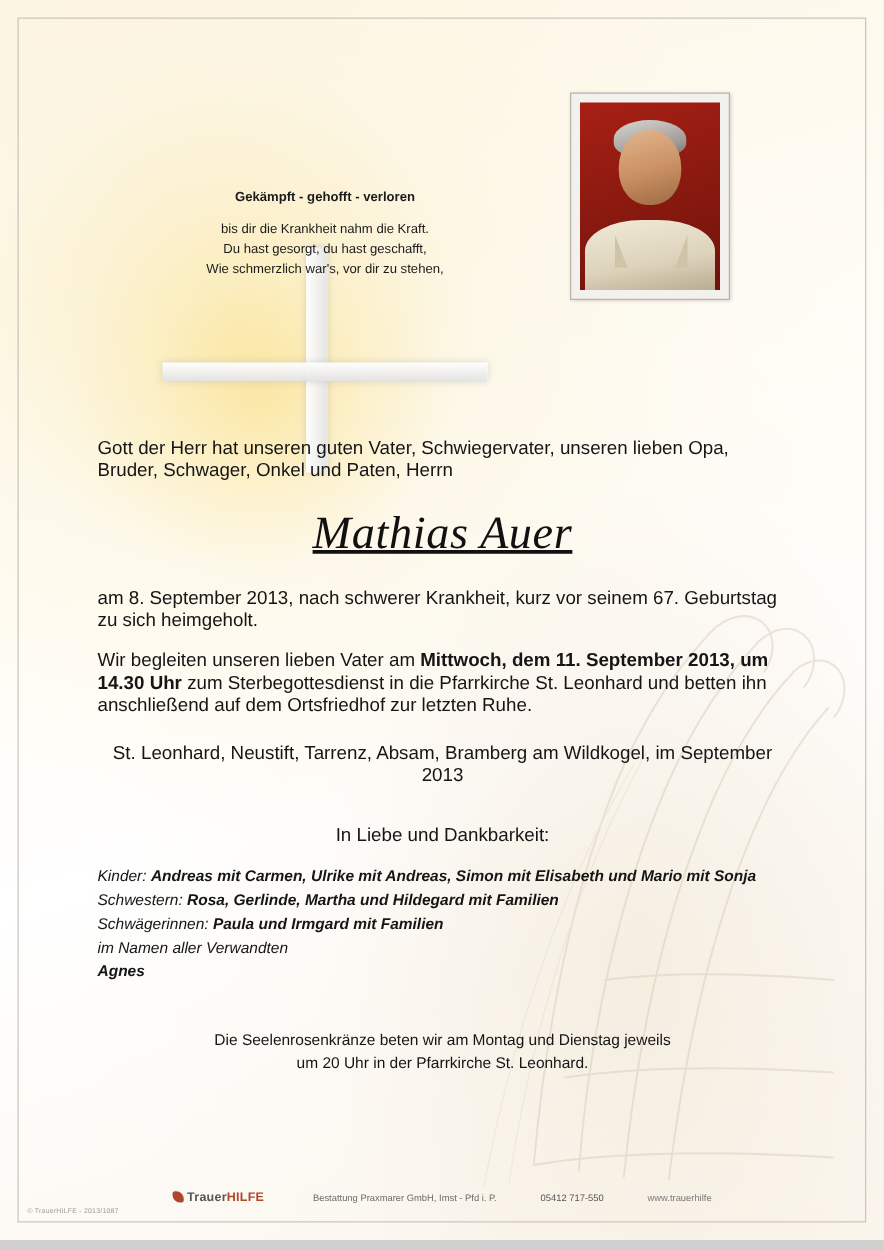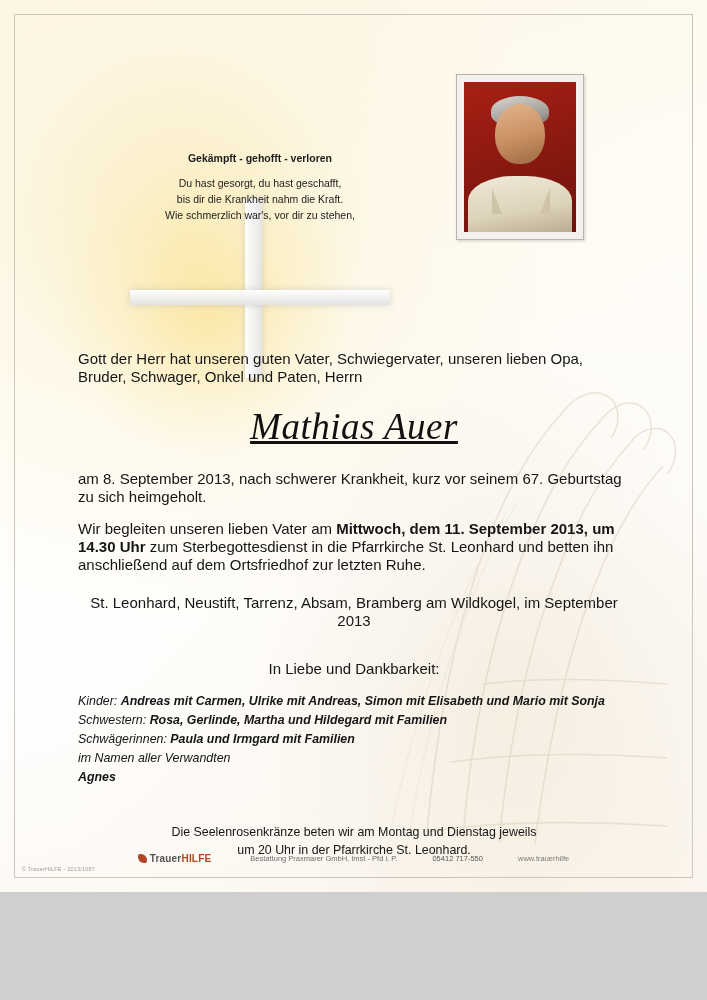--- a/index.html
+++ b/index.html
@@ -10,21 +10,21 @@
   body {
     width: 707px;
     height: 1000px;
     overflow: hidden;
     font-family: "Liberation Sans", sans-serif;
   }
 
   .page {
     position: relative;
     width: 707px;
-    height: 892px;
+    height: 992px;
     background: #ffffff;
     box-sizing: border-box;
   }
 
   
   .bg-wash {
     position: absolute;
     inset: 0;
     background:
       radial-gradient(circle at 26% 26%, rgba(247,226,150,0.55) 0%, rgba(250,240,205,0.30) 22%, rgba(255,255,255,0) 46%),
@@ -309,22 +309,22 @@
       <div class="shirt"></div>
       <div class="hair"></div>
       <div class="face"></div>
       <div class="collar-l"></div>
       <div class="collar-r"></div>
     </div>
   </div>
 
   <div class="verse">
     <div class="lead">Gekämpft - gehofft - verloren</div>
+    <div>bis dir die Krankheit nahm die Kraft.</div>
     <div>Du hast gesorgt, du hast geschafft,</div>
-    <div>bis dir die Krankheit nahm die Kraft.</div>
     <div>Wie schmerzlich war's, vor dir zu stehen,</div>
   </div>
 
   <div class="body">
 
     <p class="para">Gott der Herr hat unseren guten Vater, Schwiegervater, unseren lieben Opa, Bruder, Schwager, Onkel und Paten, Herrn</p>
 
     <div class="name">Mathias Auer</div>
 
     <p class="para">am 8. September 2013, nach schwerer Krankheit, kurz vor seinem 67. Geburtstag zu sich heimgeholt.</p>

